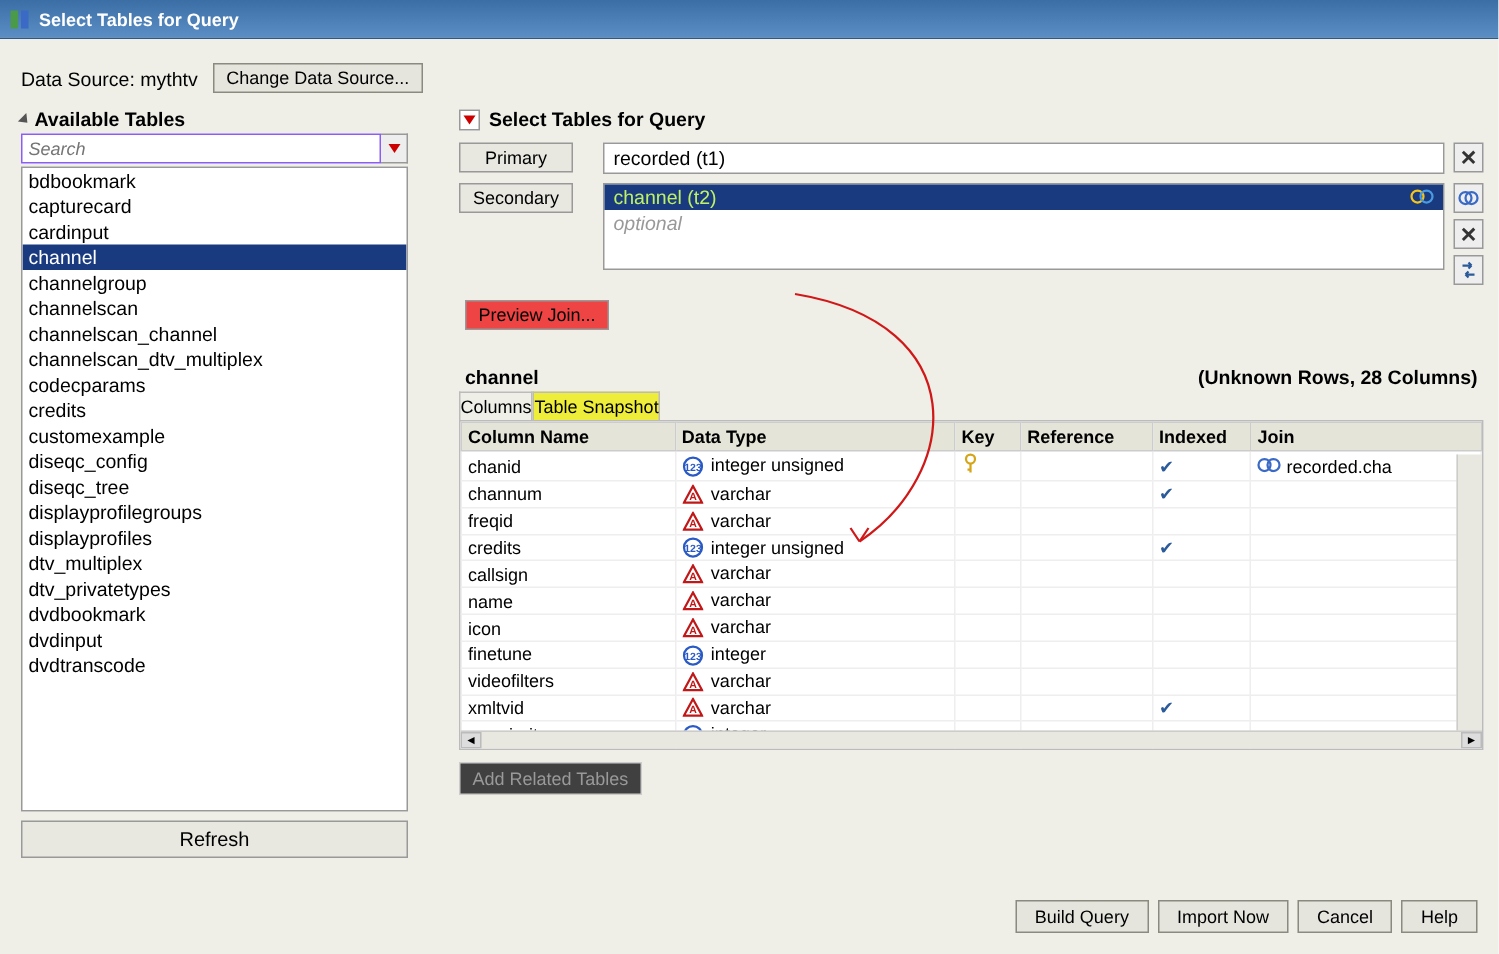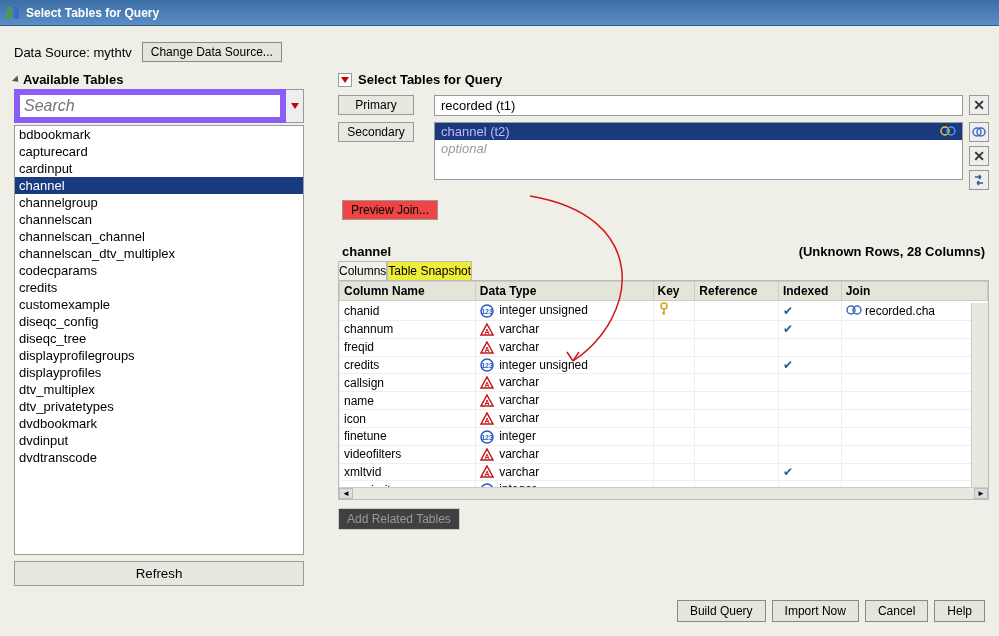--- a/index.html
+++ b/index.html
@@ -10,44 +10,44 @@
 .title-bar .ico svg { width: 14px; height: 14px; }
 
 .content { background: #efefe8; padding: 6px 10px 0 14px; height: 610px; position: relative; }
 
 .ds-row { display: flex; align-items: center; gap: 10px; padding: 10px 0; }
 .ds-label { font-size: 13px; }
 .btn { background: #e5e5dd; border: 1px solid #8a8a80; padding: 2px 8px; font-size: 12px; cursor: pointer; }
 
 .main-row { display: flex; gap: 30px; }
 
-.left-panel { width: 290px; }
+.left-panel { width: 258px; }
 .panel-head { display: flex; align-items: center; font-weight: bold; font-size: 13px; margin-bottom: 2px; }
 .panel-head .tri { width: 0; height: 0; border-left: 5px solid #555; border-top: 4px solid transparent; border-bottom: 4px solid transparent; margin-right: 4px; transform: rotate(45deg); }
 .search-wrap { display: flex; }
-.search-wrap input { flex: 1; border: 6px solid #8b5cf6; padding: 2px 4px; font-style: italic; color: #888; font-size: 16px; }
+.search-wrap input { flex: 1; border: 1px solid #8b5cf6; padding: 2px 4px; font-style: italic; color: #888; font-size: 12px; }
 .dd-btn { width: 18px; border: 1px solid #999; border-left: 0; background: #eee; display: flex; align-items: center; justify-content: center; cursor: pointer; }
 .dd-btn span { width: 0; height: 0; border-left: 4px solid transparent; border-right: 4px solid transparent; border-top: 6px solid #c00; }
 
 .tables-list { border: 1px solid #999; background: #fff; height: 430px; overflow-y: scroll; font-size: 13px; margin-top: 2px; }
 .tables-list div { padding: 1px 4px; cursor: pointer; }
 .tables-list div.sel { background: #1a3a80; color: #fff; }
 .refresh-btn { width: 100%; margin-top: 6px; border: 1px solid #999; background: #e8e8e0; padding: 4px 0; cursor: pointer; }
 
 .right-panel { flex: 1; min-width: 0; padding-left: 4px; }
 .rp-head { display: flex; align-items: center; font-weight: bold; font-size: 13px; margin-bottom: 8px; }
 .collapse-btn { width: 14px; height: 14px; border: 1px solid #999; background: #fff; display: inline-flex; align-items: center; justify-content: center; margin-right: 6px; cursor: pointer; }
 .collapse-btn span { width: 0; height: 0; border-left: 4px solid transparent; border-right: 4px solid transparent; border-top: 6px solid #c00; }
 
 .sel-row { display: flex; align-items: flex-start; gap: 6px; margin-bottom: 6px; justify-content: space-between; }
 .sel-label-wrap { width: 90px; }
 .sel-label { display: inline-block; border: 1px solid #999; background: #e8e8e0; padding: 2px 8px; width: 76px; text-align: center; font-size: 12px; }
 .sel-input { flex: 1; border: 1px solid #999; background: #fff; padding: 2px 6px; font-size: 13px; min-height: 18px; }
 .sel-multi { flex: 1; border: 1px solid #999; background: #fff; font-size: 13px; min-height: 58px; position: relative; }
-.sel-multi .item-sel { background: #1a3a80; color: #c4b5fd; padding: 1px 6px; display: flex; align-items: center; justify-content: space-between; }
+.sel-multi .item-sel { background: #1a3a80; color: #bef264; padding: 1px 6px; display: flex; align-items: center; justify-content: space-between; }
 .sel-multi .item-sel .pill { display: inline-block; }
 .sel-multi .item-sel .pill svg { width: 16px; height: 10px; }
 .sel-multi .placeholder { color: #999; font-style: italic; padding: 1px 6px; }
 .action-btns { display: flex; flex-direction: column; gap: 4px; }
 .sq-btn { width: 20px; height: 20px; border: 1px solid #999; background: #eee; display: flex; align-items: center; justify-content: center; cursor: pointer; font-weight: bold; font-size: 14px; color: #333; }
 .sq-btn.tiny svg { width: 14px; height: 14px; }
 
 .preview-btn { border: 1px solid #999; background: #ef4444; padding: 2px 8px; cursor: pointer; font-size: 12px; margin-left: 4px; margin-top: 4px; }
 
 .detail-head { display: flex; justify-content: space-between; font-weight: bold; font-size: 13px; margin-top: 24px; padding: 0 4px 2px 4px; }

